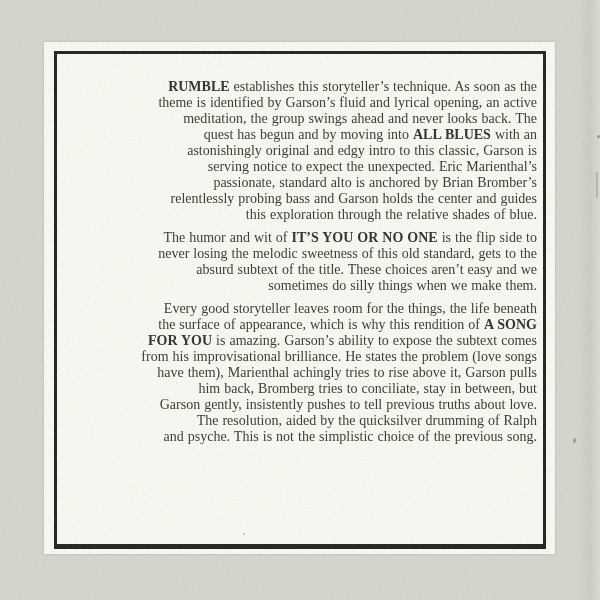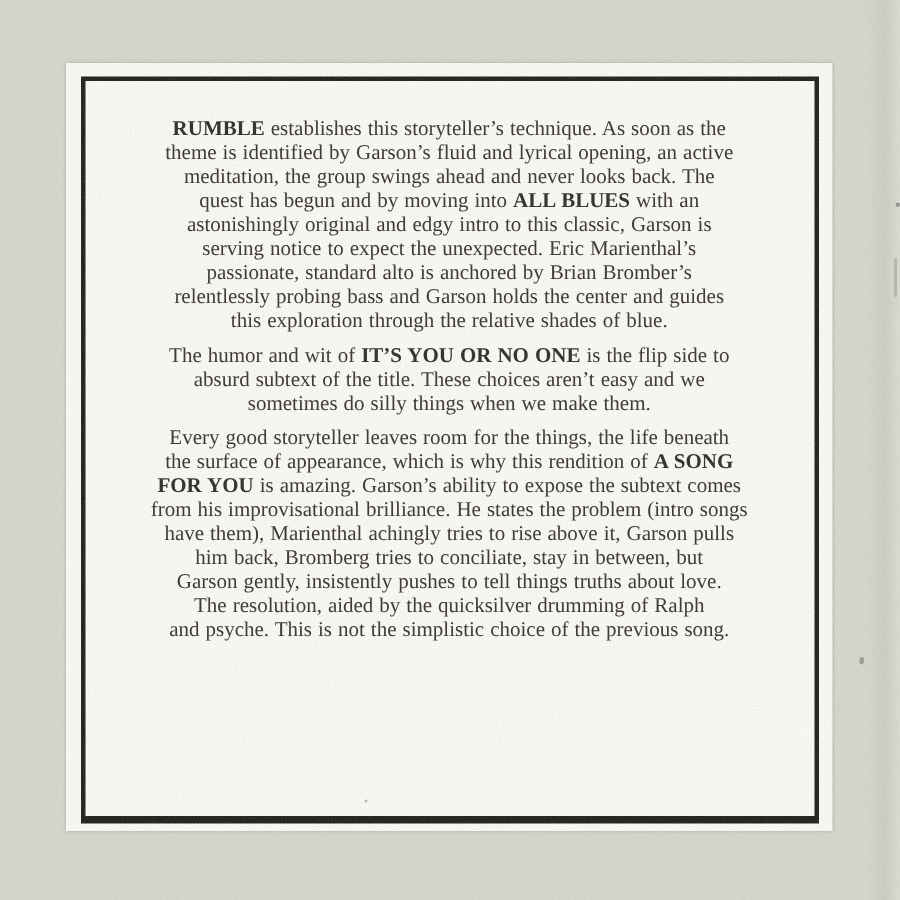--- a/index.html
+++ b/index.html
@@ -37,21 +37,21 @@
   }
   .content{
     position:absolute;left:18px;right:18px;top:37px;
     text-align:center;
     color:var(--text);
     font-size:14px;
     line-height:16px;
     word-spacing:0.5px;
   }
   .content p{margin:0 0 7px 0;padding:0;}
-  .content .line{display:block;}
+  .content .line{display:block;text-align:right;}
   .content b{font-weight:bold;color:#2c2a24;}
   .speck{position:absolute;background:rgba(70,68,60,0.55);border-radius:50%;z-index:2;}
   .s1{left:597px;top:135px;width:3px;height:3px;}
   .s2{left:596px;top:172px;width:2px;height:26px;border-radius:2px;background:rgba(110,108,98,0.35);}
   .s3{left:573px;top:438px;width:3px;height:5px;background:rgba(85,82,74,0.45);}
   .s4{left:243px;top:533px;width:2px;height:2px;background:rgba(120,118,108,0.5);}
   .noise{
     position:absolute;left:0;top:0;z-index:4;pointer-events:none;
   }
 </style>
@@ -71,31 +71,32 @@
           <span class="line">meditation, the group swings ahead and never looks back. The</span>
           <span class="line">quest has begun and by moving into <b>ALL BLUES</b> with an</span>
           <span class="line">astonishingly original and edgy intro to this classic, Garson is</span>
           <span class="line">serving notice to expect the unexpected. Eric Marienthal’s</span>
           <span class="line">passionate, standard alto is anchored by Brian Bromber’s</span>
           <span class="line">relentlessly probing bass and Garson holds the center and guides</span>
           <span class="line">this exploration through the relative shades of blue.</span>
         </p>
         <p>
           <span class="line">The humor and wit of <b>IT’S YOU OR NO ONE</b> is the flip side to</span>
+          <span class="line">never losing the melodic sweetness of this old standard, gets to the</span>
           <span class="line">absurd subtext of the title. These choices aren’t easy and we</span>
           <span class="line">sometimes do silly things when we make them.</span>
         </p>
         <p>
           <span class="line">Every good storyteller leaves room for the things, the life beneath</span>
           <span class="line">the surface of appearance, which is why this rendition of <b>A SONG</b></span>
           <span class="line"><b>FOR YOU</b> is amazing. Garson’s ability to expose the subtext comes</span>
-          <span class="line">from his improvisational brilliance. He states the problem (intro songs</span>
+          <span class="line">from his improvisational brilliance. He states the problem (love songs</span>
           <span class="line">have them), Marienthal achingly tries to rise above it, Garson pulls</span>
           <span class="line">him back, Bromberg tries to conciliate, stay in between, but</span>
-          <span class="line">Garson gently, insistently pushes to tell things truths about love.</span>
+          <span class="line">Garson gently, insistently pushes to tell previous truths about love.</span>
           <span class="line">The resolution, aided by the quicksilver drumming of Ralph</span>
           <span class="line">and psyche. This is not the simplistic choice of the previous song.</span>
         </p>
       </div>
   </div>
 
   <div class="speck s1"></div>
   <div class="speck s2"></div>
   <div class="speck s3"></div>
   <div class="speck s4"></div>

